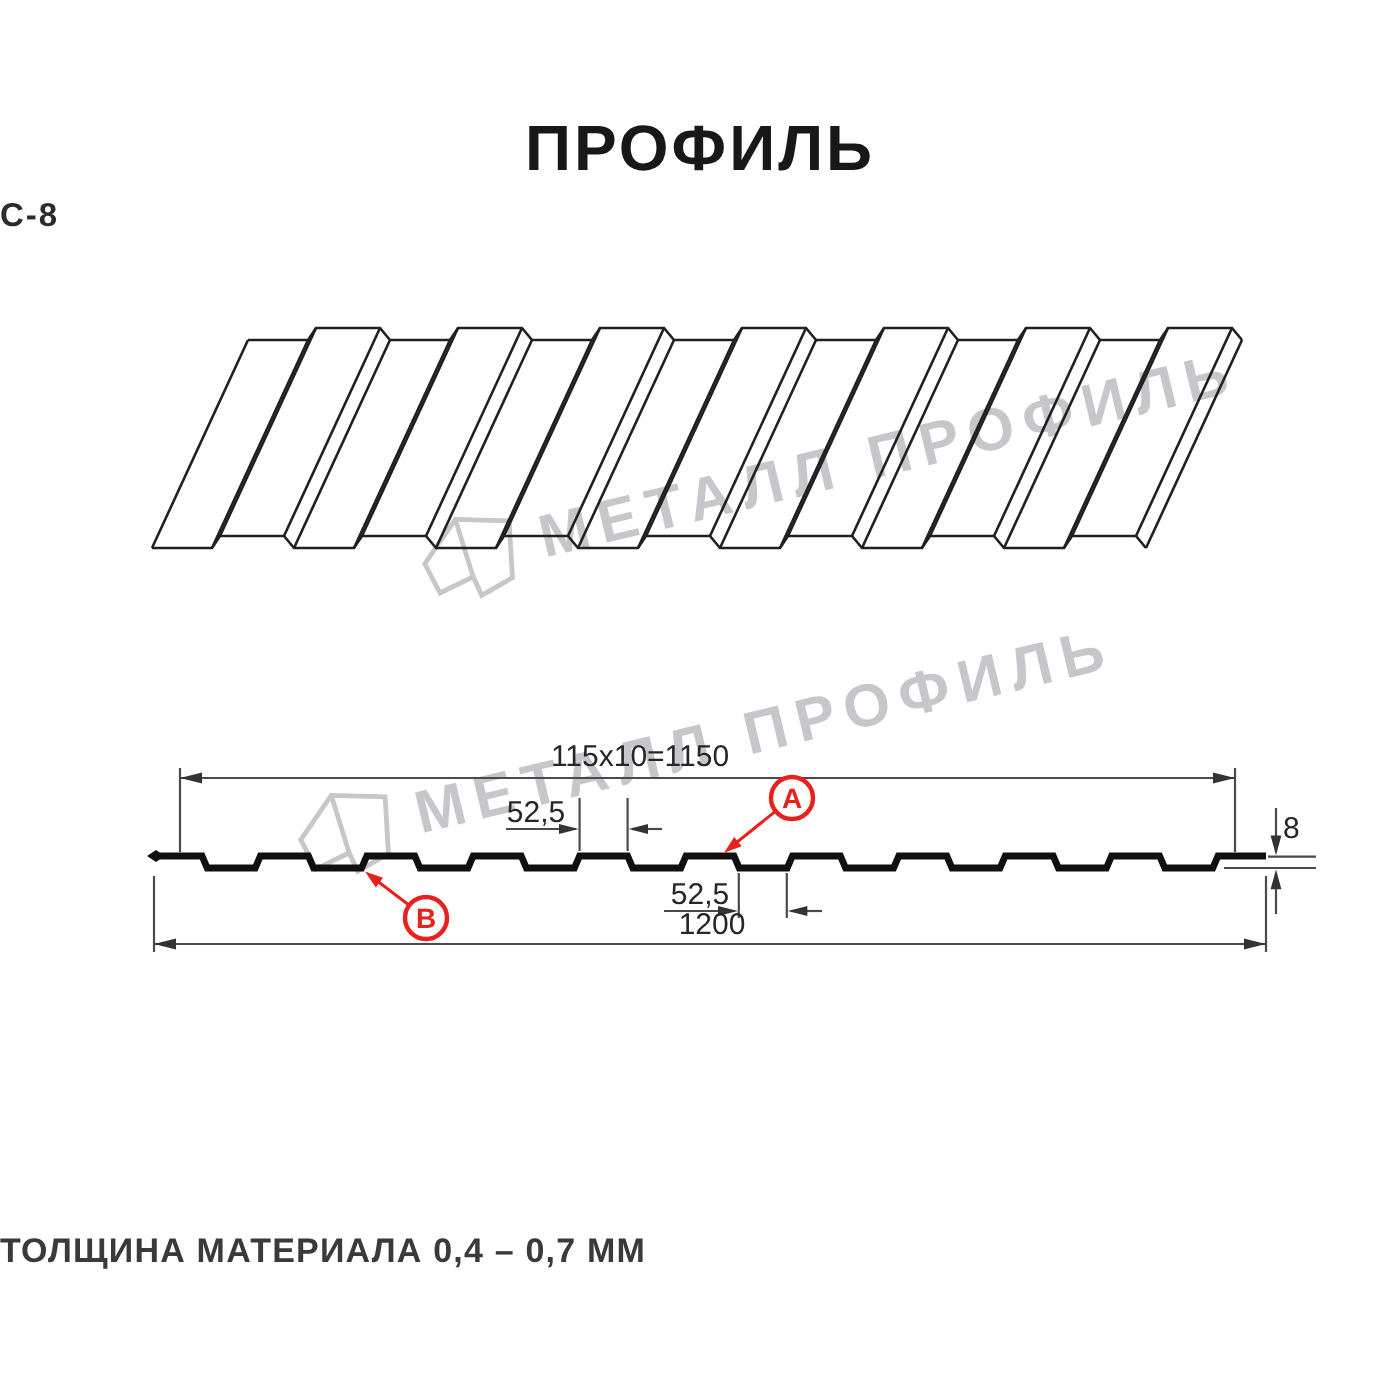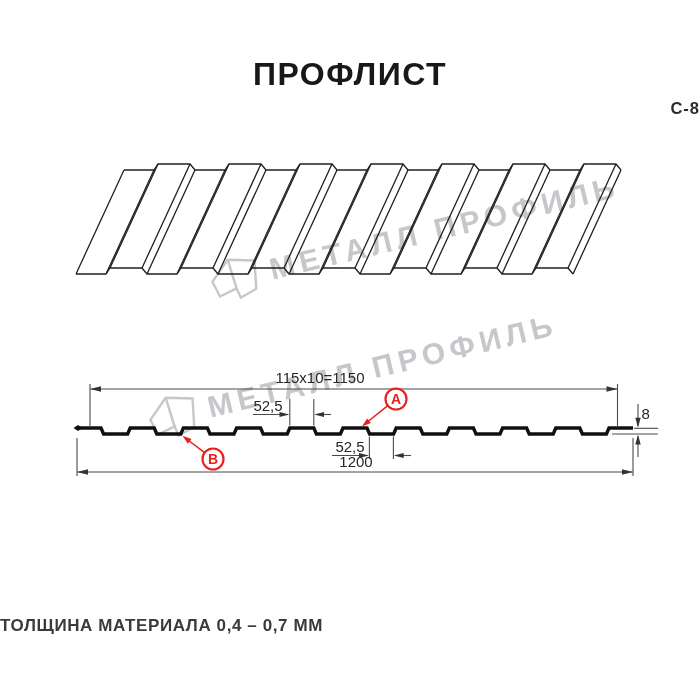--- a/index.html
+++ b/index.html
@@ -1,20 +1,20 @@
 <!DOCTYPE html>
 <html><head>
 <meta charset="utf-8">
 <style>
   html,body{margin:0;padding:0;background:#fff;}
   .canvas{position:relative;width:700px;height:700px;background:#ffffff;overflow:hidden;
           font-family:"Liberation Sans",sans-serif;}
   .page-title{position:absolute;top:56px;left:0;width:700px;text-align:center;
               font-size:32px;font-weight:800;letter-spacing:1.5px;color:#181818;z-index:3;}
-  .profile-code{position:absolute;top:99px;left:0;width:700px;text-align:right;
+  .profile-code{position:absolute;top:99px;left:0;width:700px;text-align:left;
                 font-size:16.5px;font-weight:600;letter-spacing:1px;color:#2b2b2b;z-index:3;}
   .thickness-note{position:absolute;top:616px;left:0;width:700px;
                   font-size:17px;font-weight:600;letter-spacing:.6px;color:#3a3a3a;z-index:3;}
   .wm{position:absolute;display:flex;align-items:center;gap:10px;color:#c7c7cb;
       transform-origin:0 50%;transform:rotate(-13.5deg);white-space:nowrap;z-index:1;}
   .wm .wmtext{font-size:30px;font-weight:700;letter-spacing:5px;}
   .wm1{left:208px;top:262px;}
   .wm2{left:146px;top:400px;}
   svg.fig{position:absolute;left:0;top:0;z-index:2;}
   .ln3{stroke:#202020;stroke-width:1.3;fill:none;}
@@ -27,21 +27,21 @@
   .rl{stroke:#e8211d;stroke-width:1.5;}
   .ra{fill:#e8211d;}
   .rt{font-family:"Liberation Sans",sans-serif;font-size:14px;font-weight:600;fill:#e8211d;}
   .wmlogo{stroke:#c7c7cb;stroke-width:2.4;fill:none;}
 </style>
 </head>
 <body>
 
 <div class="canvas">
 
-  <div class="page-title">ПРОФЛИСТ</div>
+  <div class="page-title">ПРОФИЛЬ</div>
   <div class="profile-code">С-8</div>
 
   <div class="wm wm1">
     <svg width="54" height="46" viewBox="0 0 54 46">
       <path class="wmlogo" d="M5,21 L25,3 L51,10 L46,38 L29,43 L27,33 L9,37 Z"></path>
       <path class="wmlogo" d="M27,33 L25,3"></path>
     </svg>
     <span class="wmtext">МЕТАЛЛ ПРОФИЛЬ</span>
   </div>
 

